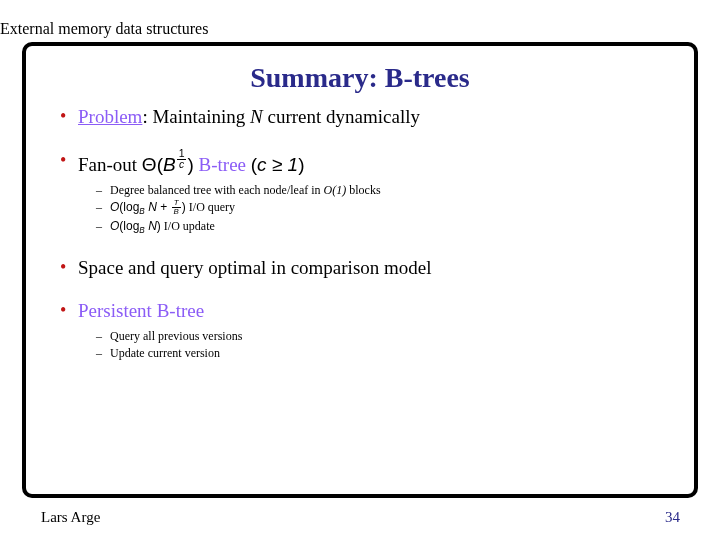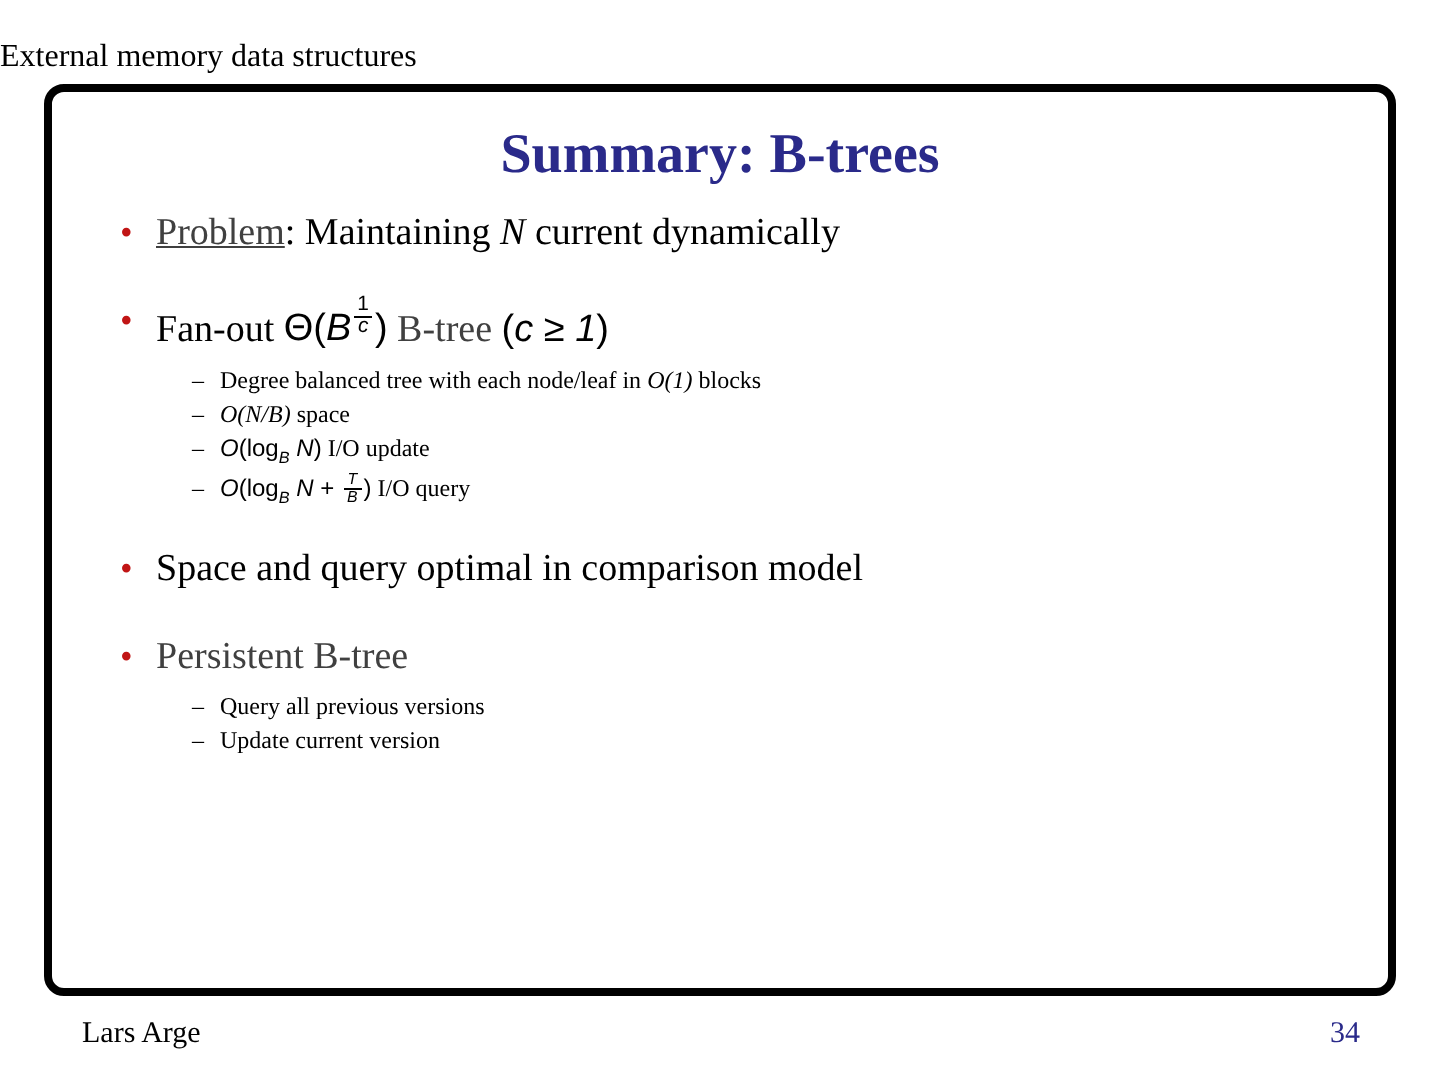--- a/index.html
+++ b/index.html
@@ -36,21 +36,21 @@
   content:"\2022";
   position:absolute;left:0;top:0;
   color:#c11515;font-size:18px;
 }
 ul.sub{list-style:none;margin:4px 0 0 0;padding:0 0 0 18px}
 ul.sub>li{margin:1px 0;position:relative;padding-left:14px;font-size:12px}
 ul.sub>li::before{
   content:"\2013";
   position:absolute;left:0;top:0;color:#000;
 }
-.blue{color:#404040}
+.blue{color:#8b5cf6}
 .underline{text-decoration:underline}
 .ital{font-style:italic}
 .math{font-family:Liberation Sans, sans-serif}
 .math sub{font-size:.68em}
 .frac{display:inline-block;vertical-align:middle;text-align:center;font-size:.66em;line-height:1;margin:0 1px}
 .frac .n{display:block;border-bottom:1px solid currentColor;padding:0 2px}
 .frac .d{display:block;padding:0 2px}
 .footer-left{position:absolute;left:41px;bottom:14px;font-size:15px}
 .footer-right{position:absolute;right:40px;bottom:14px;font-size:15px;color:#2a2a8a}
 </style>
@@ -69,27 +69,24 @@
       <span class="blue underline">Problem</span><span>: Maintaining </span><span class="ital">N</span><span> current dynamically</span>
     </li>
 
     <li>
       <span>Fan-out </span><span class="math"><span>Θ</span><span>(</span><span class="ital">B</span><sup><span class="frac"><span class="n">1</span><span class="d ital">c</span></span></sup><span>)</span></span><span class="blue"> B-tree </span><span class="math"><span>(</span><span class="ital">c ≥ 1</span><span>)</span></span>
       <ul class="sub">
         <li>
           <span>Degree balanced tree with each node/leaf in </span><span class="ital">O(1)</span><span> blocks</span>
         </li>
         <li>
-          <span class="ital">O(N/B)</span><span> space</span>
+          <span class="math"><span class="ital">O</span><span>(</span><span>log</span><sub class="ital">B</sub>&nbsp;<span class="ital">N</span><span> + </span><span class="frac"><span class="n ital">T</span><span class="d ital">B</span></span><span>)</span></span><span> I/O query</span>
         </li>
         <li>
           <span class="math"><span class="ital">O</span><span>(</span><span>log</span><sub class="ital">B</sub>&nbsp;<span class="ital">N</span><span>)</span></span><span> I/O update</span>
-        </li>
-        <li>
-          <span class="math"><span class="ital">O</span><span>(</span><span>log</span><sub class="ital">B</sub>&nbsp;<span class="ital">N</span><span> + </span><span class="frac"><span class="n ital">T</span><span class="d ital">B</span></span><span>)</span></span><span> I/O query</span>
         </li>
       </ul>
     </li>
 
     <li>Space and query optimal in comparison model</li>
 
     <li>
       <span class="blue">Persistent B-tree</span>
       <ul class="sub">
         <li>Query all previous versions</li>

